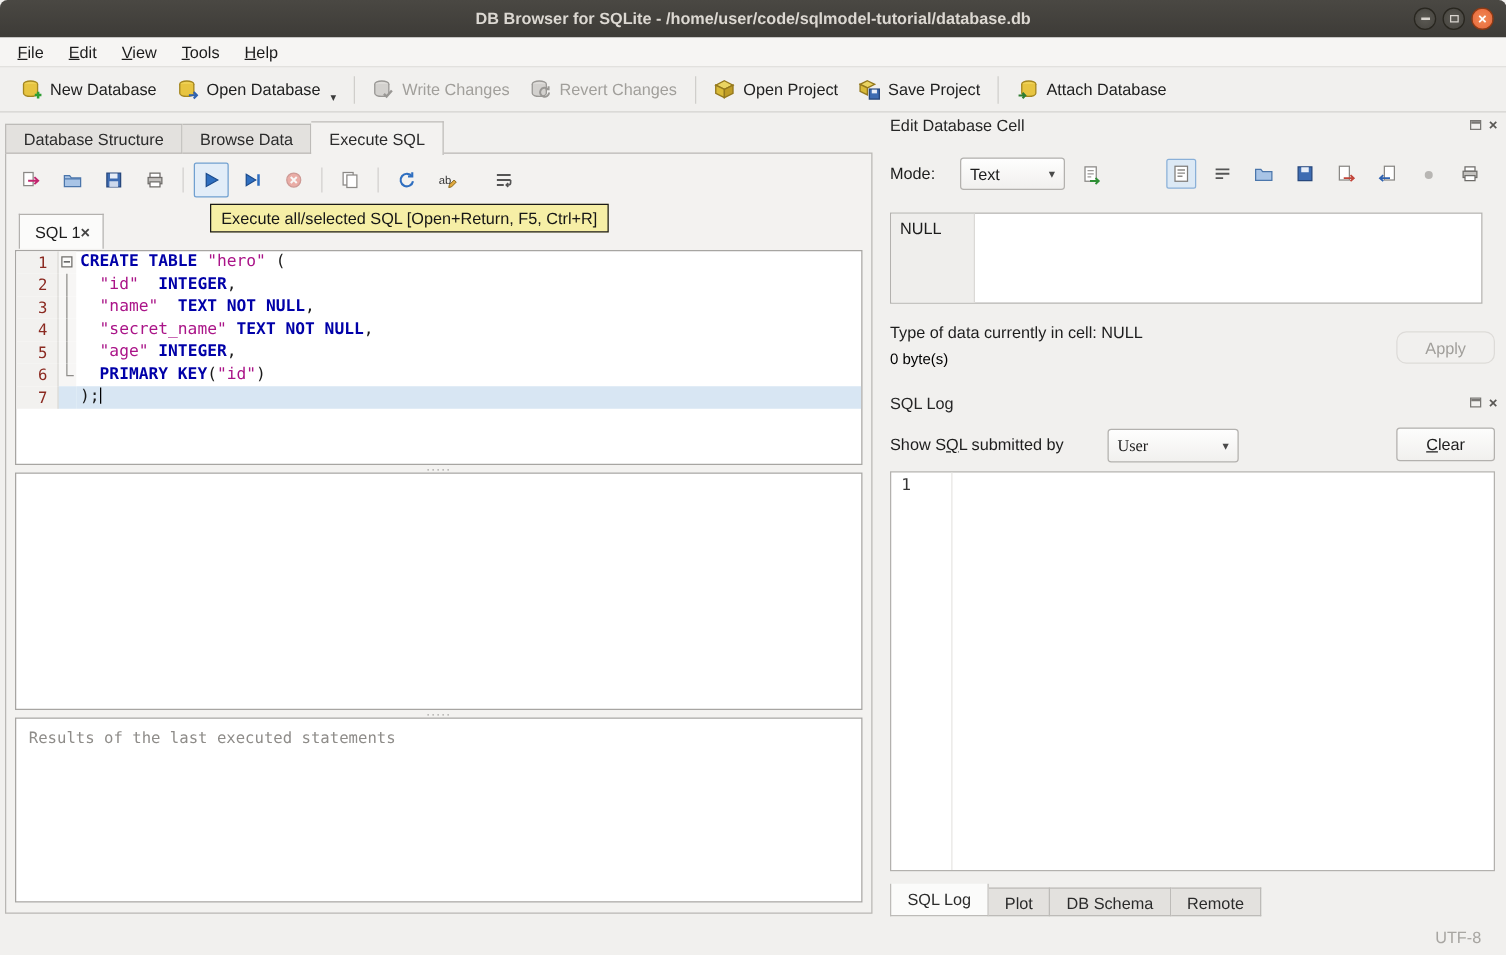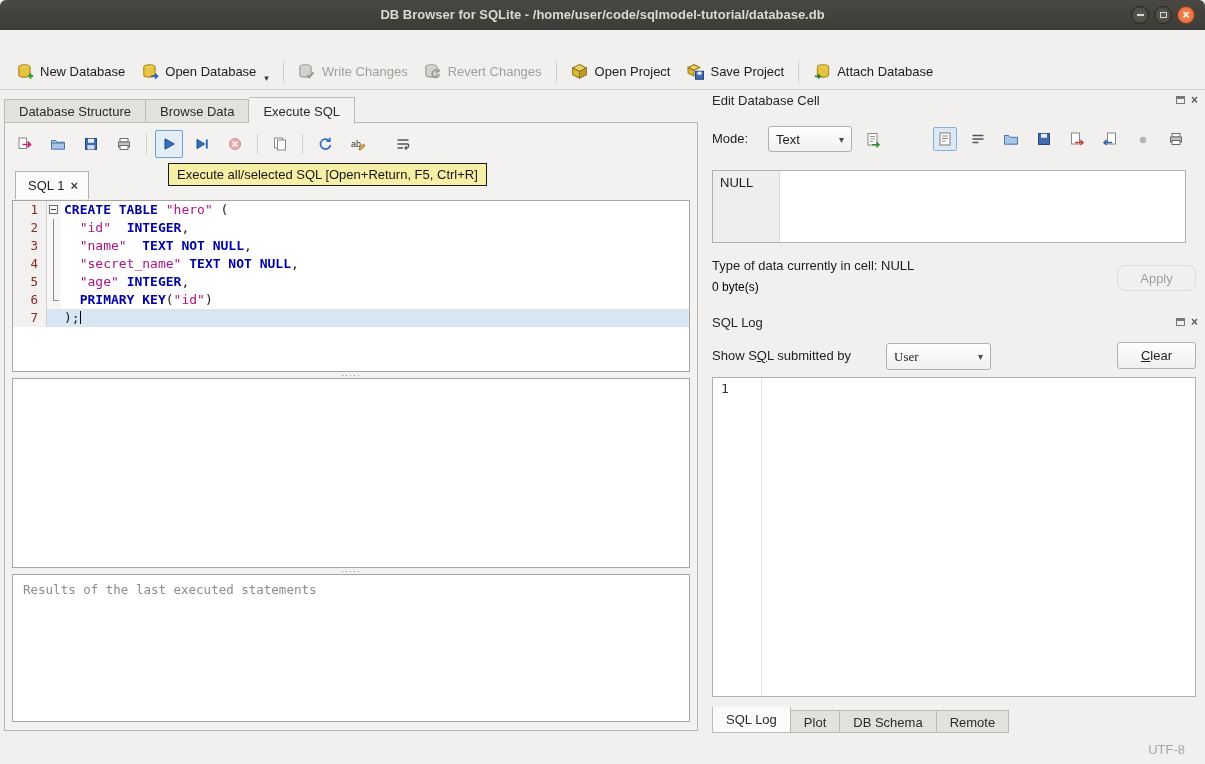--- a/index.html
+++ b/index.html
@@ -48,21 +48,21 @@
     border:1px solid var(--border,#b9b7b4);box-sizing:border-box;z-index:1;}
   .sql-toolbar{position:absolute;left:6px;top:6px;height:30px;display:flex;align-items:center;gap:5px;}
   .sqlbtn{width:28px;height:28px;display:flex;align-items:center;justify-content:center;border:1px solid transparent;
     border-radius:2px;box-sizing:border-box;}
   .sqlbtn svg{width:16px;height:16px;}
   .sqlbtn.hovered{border:1px solid #70a0d0;background:#e2edf8;}
   .sqlsep{width:1px;height:20px;background:#d2d0cd;margin:0 3px;}
   .sqlbtn.wrapgap{margin-left:12px;}
 
   .sqltab-row{position:absolute;left:10px;top:48px;height:29px;display:flex;}
-  .sqltab{height:28px;display:flex;align-items:center;gap:6px;padding:0 10px 0 12px;background:#fbfbfa;
+  .sqltab{height:28px;display:flex;align-items:center;gap:0;padding:0 10px 0 12px;background:#fbfbfa;
     border:1px solid #b3b1ae;border-bottom:none;font-size:13px;color:#1c1c1c;box-sizing:border-box;}
   .sqltab-close{font-size:13px;font-weight:bold;color:#444;line-height:13px;}
 
   
   .editor{position:absolute;left:7px;top:77px;width:678px;height:172px;background:#fff;
     border:1px solid #a7a5a2;box-sizing:border-box;overflow:hidden;
     font-family:"DejaVu Sans Mono",monospace;font-size:13px;line-height:18px;tab-size:2;-moz-tab-size:2;}
   .ed-row{display:flex;height:18px;}
   .ed-row .ln{width:34px;padding-right:8px;box-sizing:border-box;text-align:right;color:var(--line_number,#8b2a21);
     background:#f2f1ef;border-right:1px solid #d5d3d0;font-size:12.5px;flex:none;}
@@ -158,20 +158,27 @@
         </span>
       <span class="winbtn">
           <span class="max-glyph"></span>
         </span>
       <span class="winbtn close">
           <span class="close-glyph">×</span>
         </span>
     </div>
   </div>
 
+  <div class="menubar">
+    <span class="menu-item"><u>F</u>ile</span>
+    <span class="menu-item"><u>E</u>dit</span>
+    <span class="menu-item"><u>V</u>iew</span>
+    <span class="menu-item"><u>T</u>ools</span>
+    <span class="menu-item"><u>H</u>elp</span>
+  </div>
 
   <div class="toolbar">
     <div class="tbtn">
       <span class="ticon">
           <svg viewBox="0 0 16 16">
             <ellipse cx="7" cy="4" rx="5.3" ry="2.3" fill="#eed053" stroke="#a5871f"></ellipse>
             <path d="M1.7 4v7c0 1.3 2.4 2.3 5.3 2.3s5.3-1 5.3-2.3V4" fill="#e7c440" stroke="#a5871f"></path>
             <path d="M10.2 12.3h5M12.7 9.8v5" stroke="#2f9e33" stroke-width="1.9"></path>
           </svg>
         </span>

